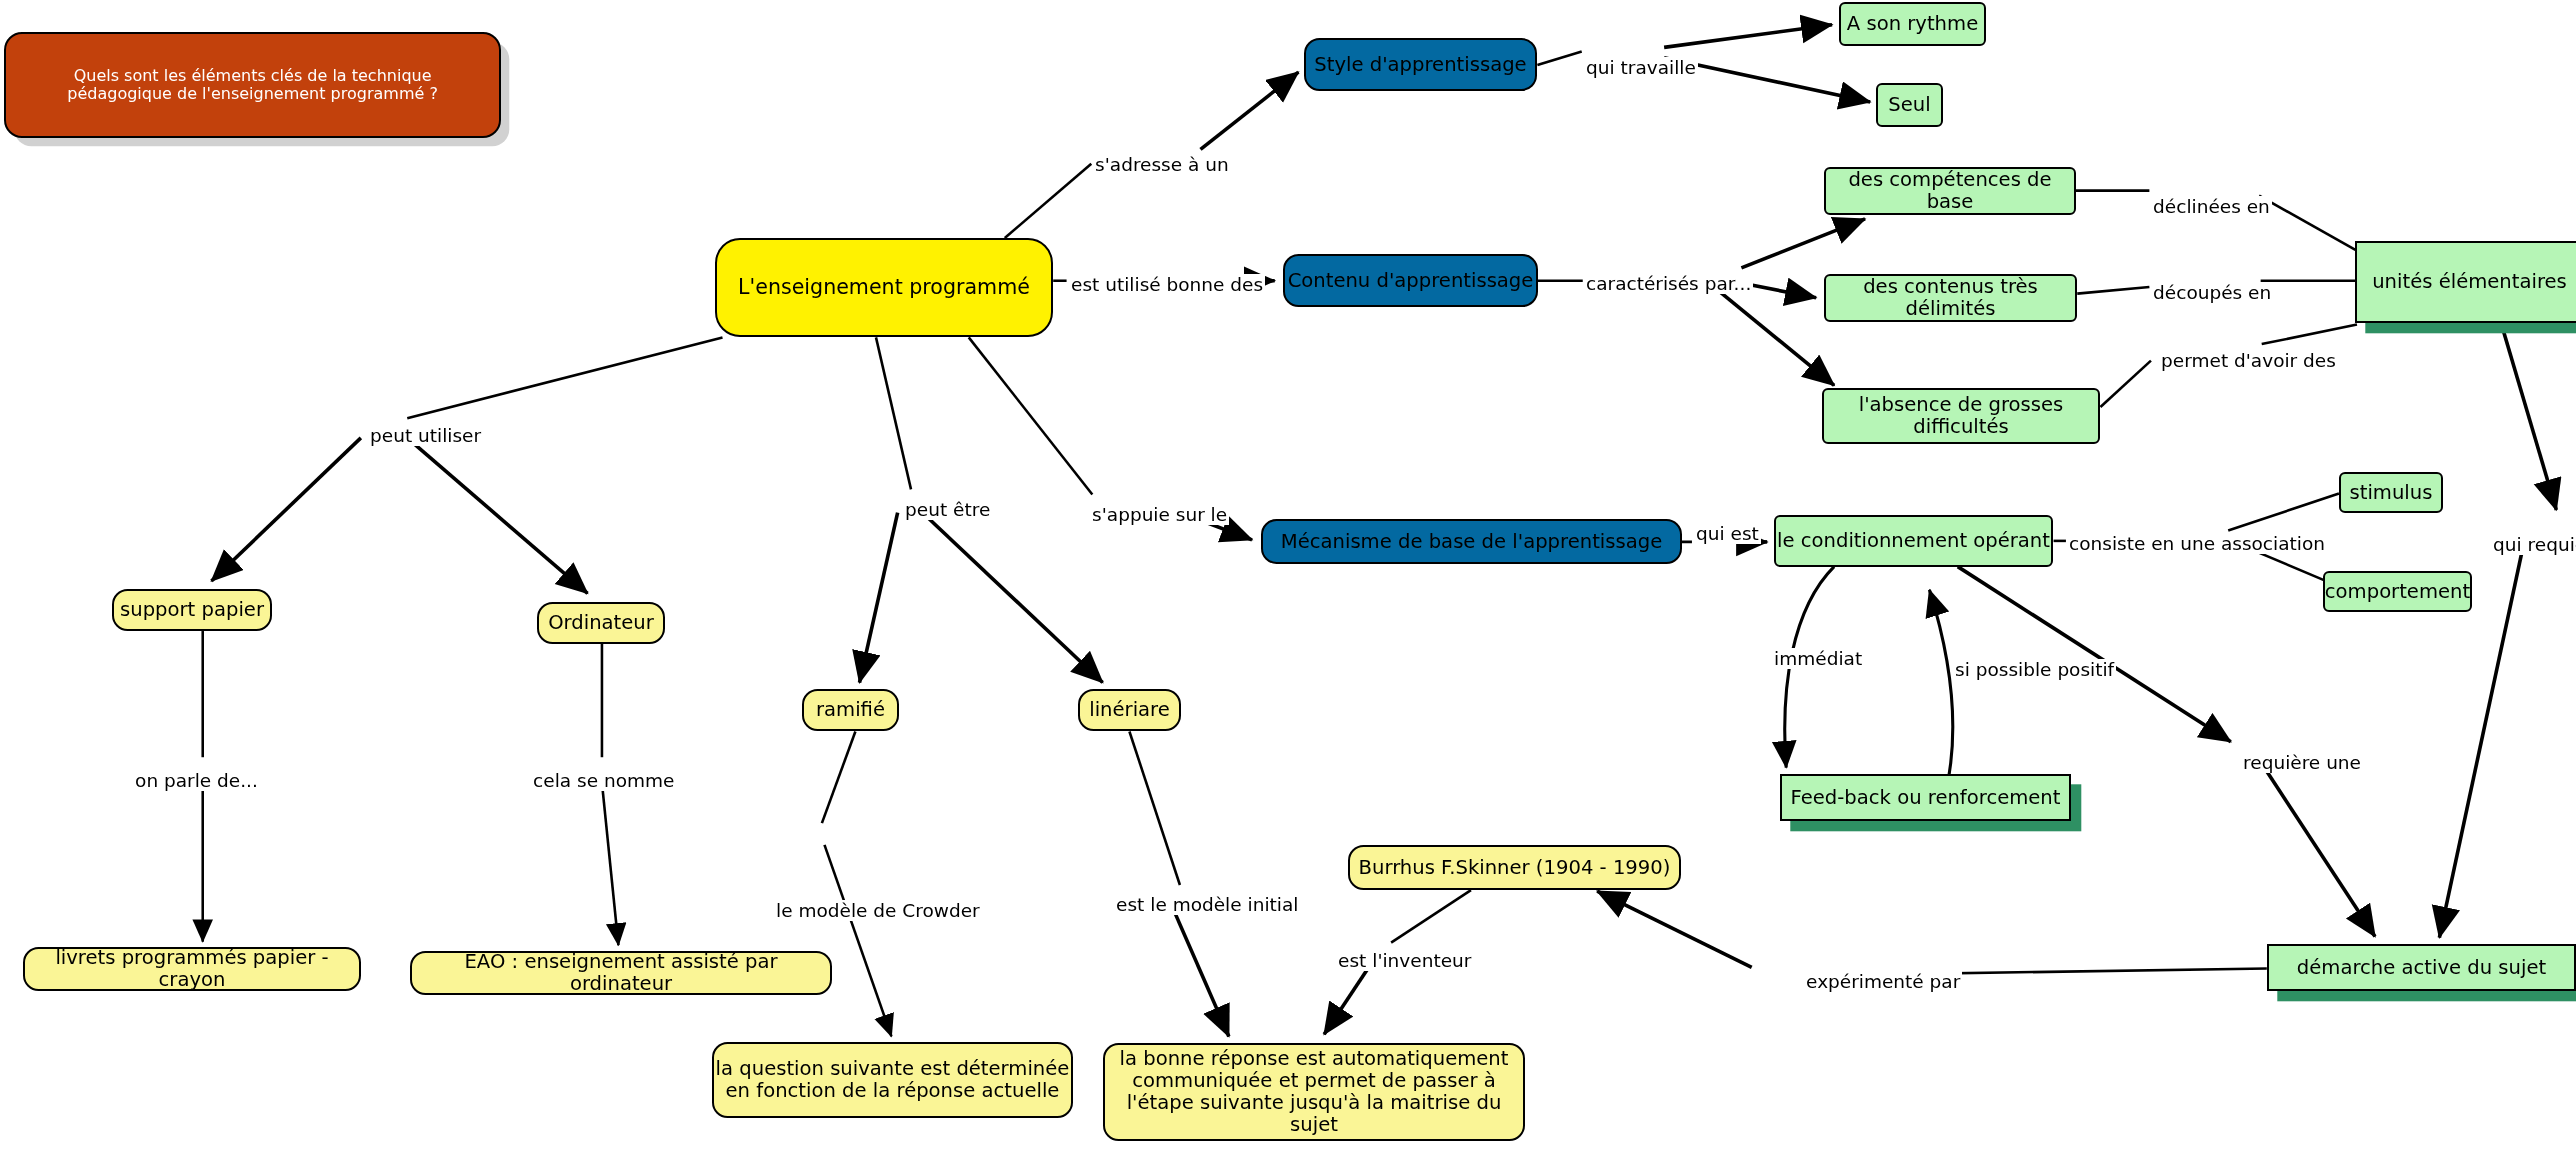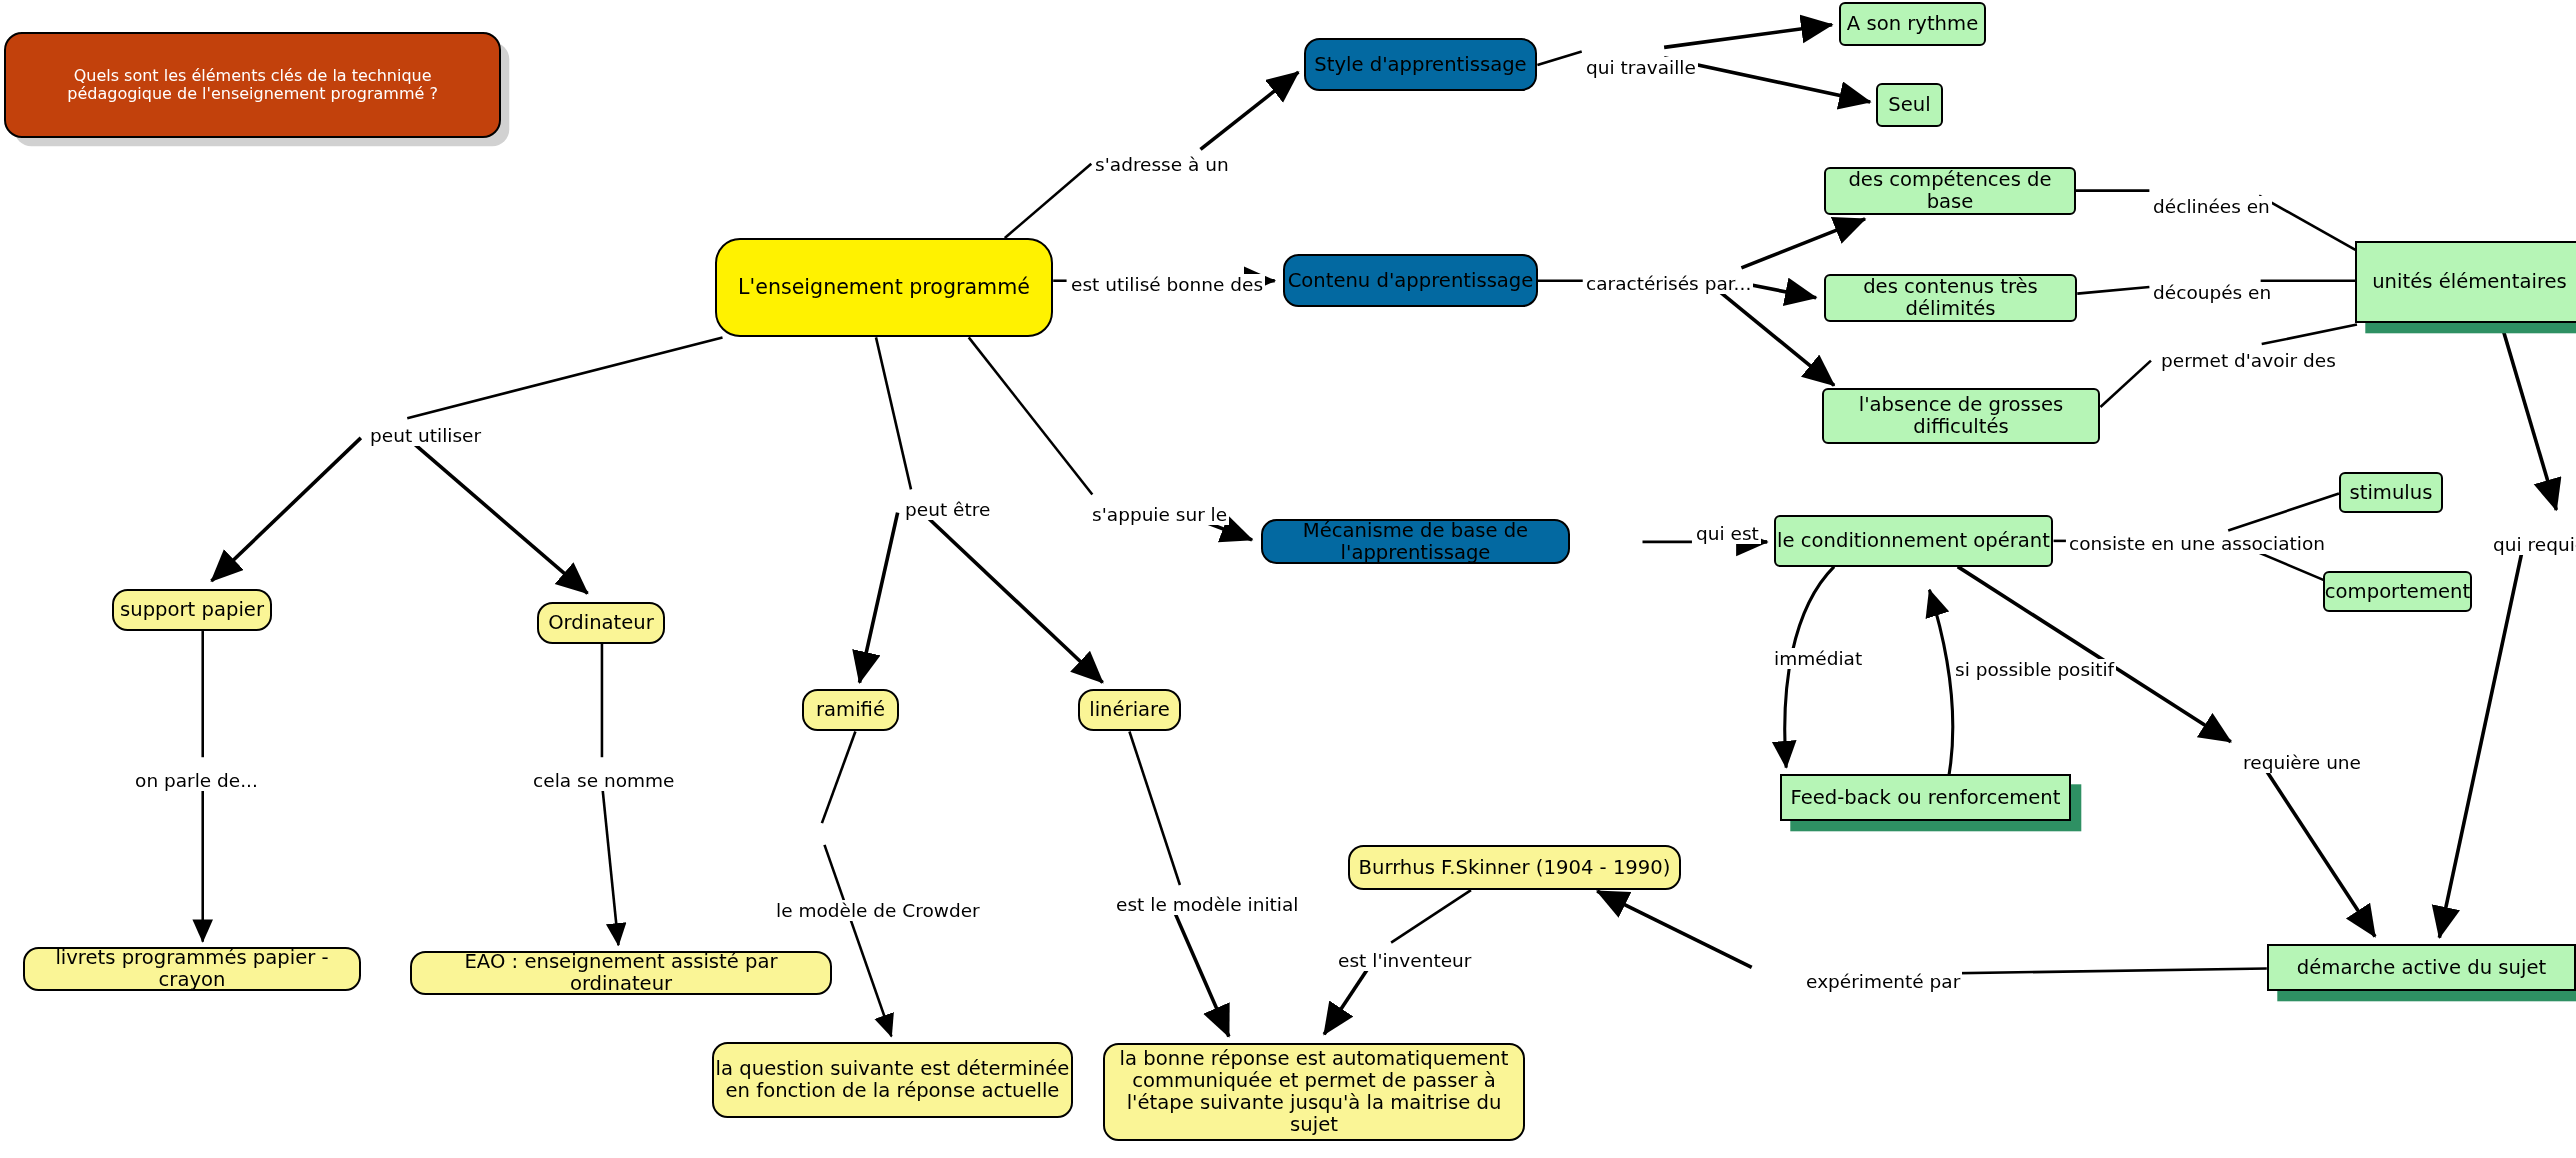--- a/index.html
+++ b/index.html
@@ -173,21 +173,21 @@
 pédagogique de l'enseignement programmé ?</div>
       <div class="node kind-yellow-main" style="left: 715px; top: 238px; width: 338px; height: 99px;">L'enseignement programmé</div>
       <div class="node kind-green-bright" style="left: 1304px; top: 38px; width: 233px; height: 53px;">Style d'apprentissage</div>
       <div class="node kind-green-pale" style="left: 1839px; top: 2.1px; width: 147px; height: 44px;">A son rythme</div>
       <div class="node kind-green-pale" style="left: 1876px; top: 83px; width: 67px; height: 44px;">Seul</div>
       <div class="node kind-green-bright" style="left: 1283px; top: 254px; width: 255px; height: 53px;">Contenu d'apprentissage</div>
       <div class="node kind-green-pale" style="left: 1824px; top: 167px; width: 252px; height: 48px;">des compétences de base</div>
       <div class="node kind-green-pale" style="left: 1824px; top: 274px; width: 253px; height: 48px;">des contenus très délimités</div>
       <div class="node kind-green-pale" style="left: 1822px; top: 388px; width: 278px; height: 56px;">l'absence de grosses difficultés</div>
       <div class="node kind-green-pale-rect" style="left: 2355px; top: 241px; width: 229px; height: 82px;">unités élémentaires</div>
-      <div class="node kind-green-bright" style="left: 1261px; top: 519px; width: 309px; height: 45px;">Mécanisme de base de l'apprentissage</div>
+      <div class="node kind-green-bright" style="left: 1261px; top: 519px; width: 421px; height: 45px;">Mécanisme de base de l'apprentissage</div>
       <div class="node kind-green-pale" style="left: 1774px; top: 515px; width: 279px; height: 52px;">le conditionnement opérant</div>
       <div class="node kind-green-pale" style="left: 2339px; top: 472px; width: 104px; height: 41px;">stimulus</div>
       <div class="node kind-green-pale" style="left: 2323px; top: 571px; width: 149px; height: 41px;">comportement</div>
       <div class="node kind-green-pale-rect" style="left: 1780px; top: 774px; width: 291px; height: 47px;">Feed-back ou renforcement</div>
       <div class="node kind-green-pale-rect" style="left: 2267px; top: 944px; width: 309px; height: 47px;">démarche active du sujet</div>
       <div class="node kind-yellow" style="left: 112px; top: 589px; width: 160px; height: 42px;">support papier</div>
       <div class="node kind-yellow" style="left: 537px; top: 602px; width: 128px; height: 42px;">Ordinateur</div>
       <div class="node kind-yellow" style="left: 23px; top: 947px; width: 338px; height: 44px;">livrets programmés papier - crayon</div>
       <div class="node kind-yellow" style="left: 410px; top: 951px; width: 422px; height: 44px;">EAO : enseignement assisté par ordinateur</div>
       <div class="node kind-yellow" style="left: 802px; top: 689px; width: 97px; height: 42px;">ramifié</div>

